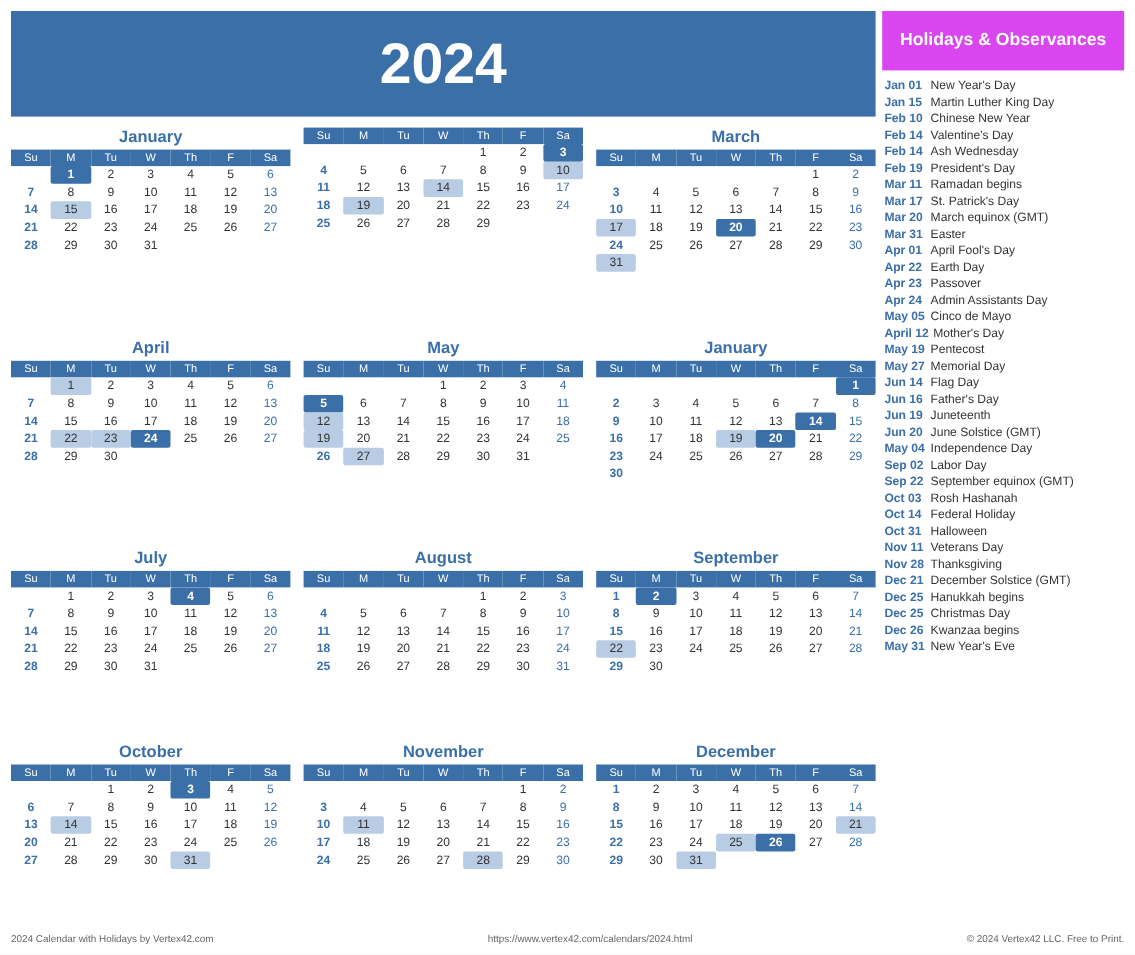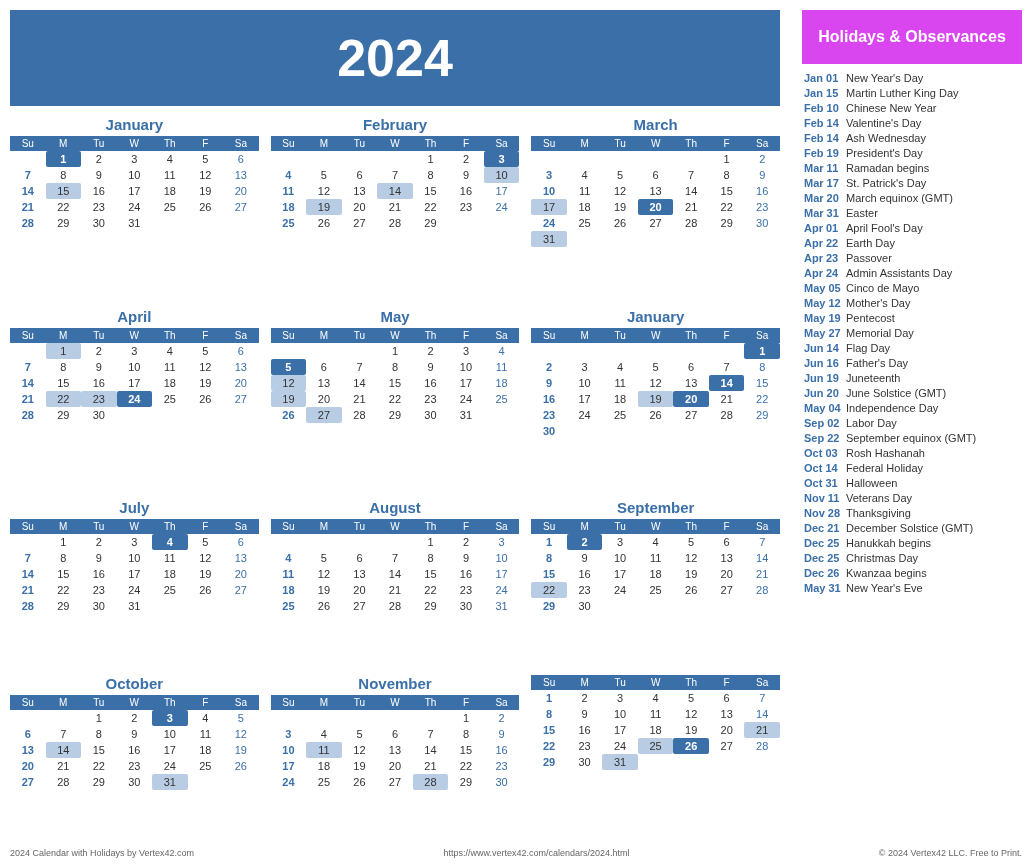--- a/index.html
+++ b/index.html
@@ -15,21 +15,21 @@
       width: 1032px;
       min-height: 868px;
       background: #fff;
       display: flex;
       flex-direction: column;
       padding: 10px;
     }
     .main-container {
       display: flex;
       flex: 1;
-      gap: 22px;
+      gap: 6px;
     }
     .calendar-section {
       flex: 1;
       display: flex;
       flex-direction: column;
     }
     .year-header {
       background: #3a6fa8;
       color: #fff;
       text-align: center;
@@ -194,21 +194,20 @@
                   <td>30</td>
                   <td>31</td>
                   <td></td>
                   <td></td>
                   <td></td>
                 </tr>
               </tbody>
             </table>
           </div>
           <div class="month-block">
-            <div class="month-title">February</div>
             <table class="month-table">
               <thead>
                 <tr>
                   <th>Su</th>
                   <th>M</th>
                   <th>Tu</th>
                   <th>W</th>
                   <th>Th</th>
                   <th>F</th>
                   <th>Sa</th>
@@ -842,20 +841,21 @@
                   <td>26</td>
                   <td>27</td>
                   <td class="highlighted">28</td>
                   <td>29</td>
                   <td class="saturday">30</td>
                 </tr>
               </tbody>
             </table>
           </div>
           <div class="month-block">
+            <div class="month-title">December</div>
             <table class="month-table">
               <thead>
                 <tr>
                   <th>Su</th>
                   <th>M</th>
                   <th>Tu</th>
                   <th>W</th>
                   <th>Th</th>
                   <th>F</th>
                   <th>Sa</th>
@@ -970,21 +970,21 @@
           </div>
           <div class="holiday-item">
             <span class="holiday-date">Apr 24</span>
             <span class="holiday-name">Admin Assistants Day</span>
           </div>
           <div class="holiday-item">
             <span class="holiday-date">May 05</span>
             <span class="holiday-name">Cinco de Mayo</span>
           </div>
           <div class="holiday-item">
-            <span class="holiday-date">May 12</span>
+            <span class="holiday-date">April 12</span>
             <span class="holiday-name">Mother's Day</span>
           </div>
           <div class="holiday-item">
             <span class="holiday-date">May 19</span>
             <span class="holiday-name">Pentecost</span>
           </div>
           <div class="holiday-item">
             <span class="holiday-date">May 27</span>
             <span class="holiday-name">Memorial Day</span>
           </div>

